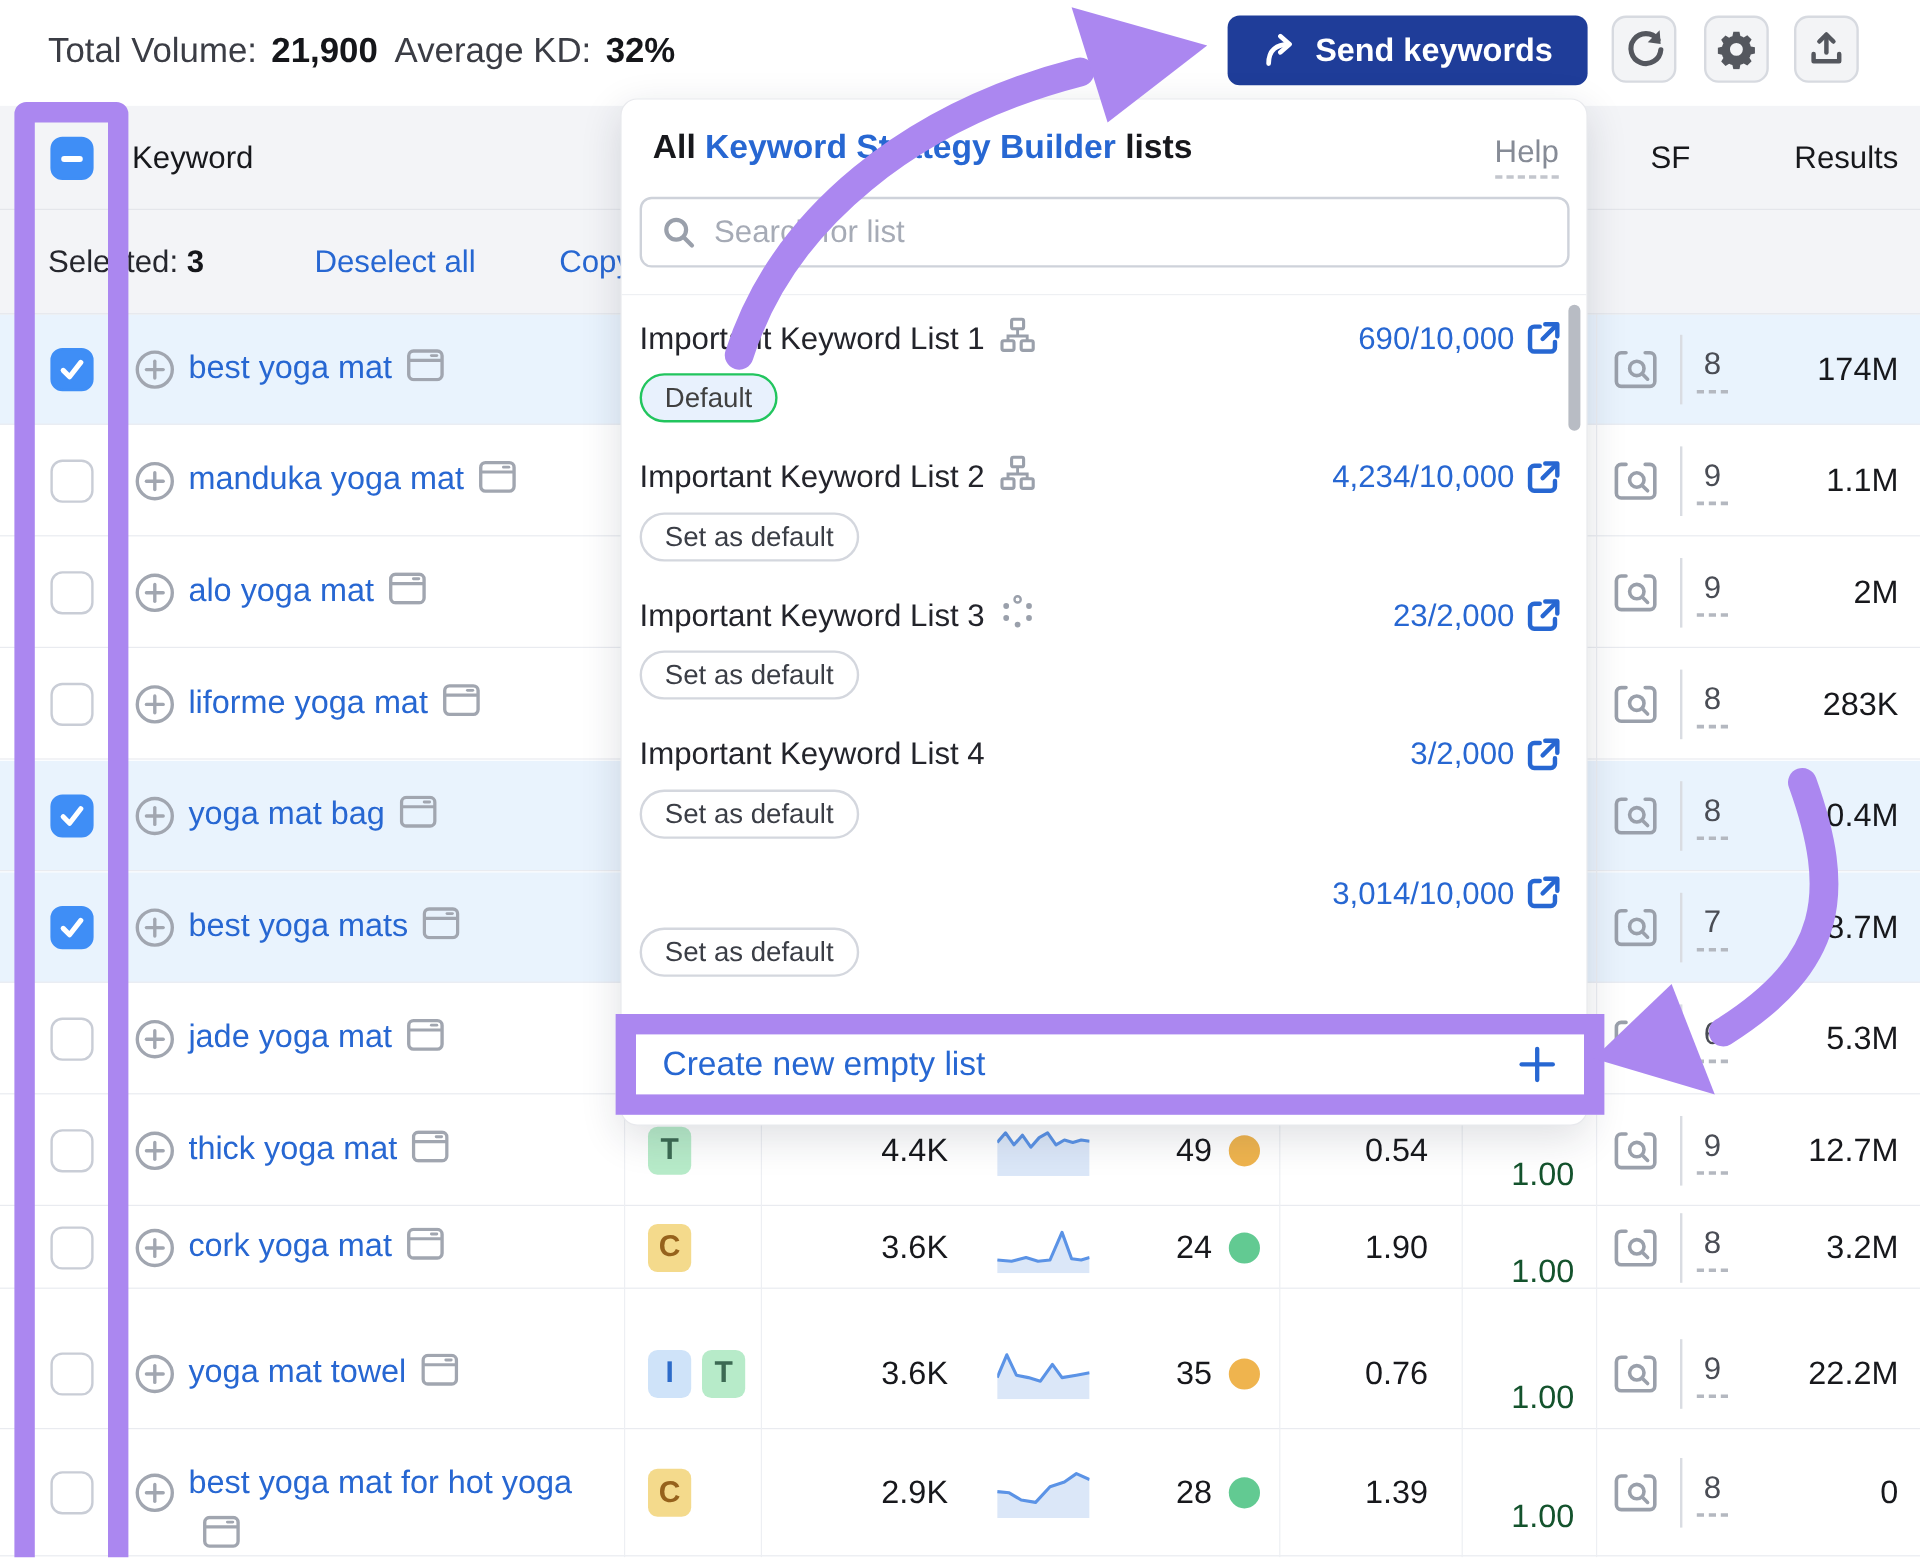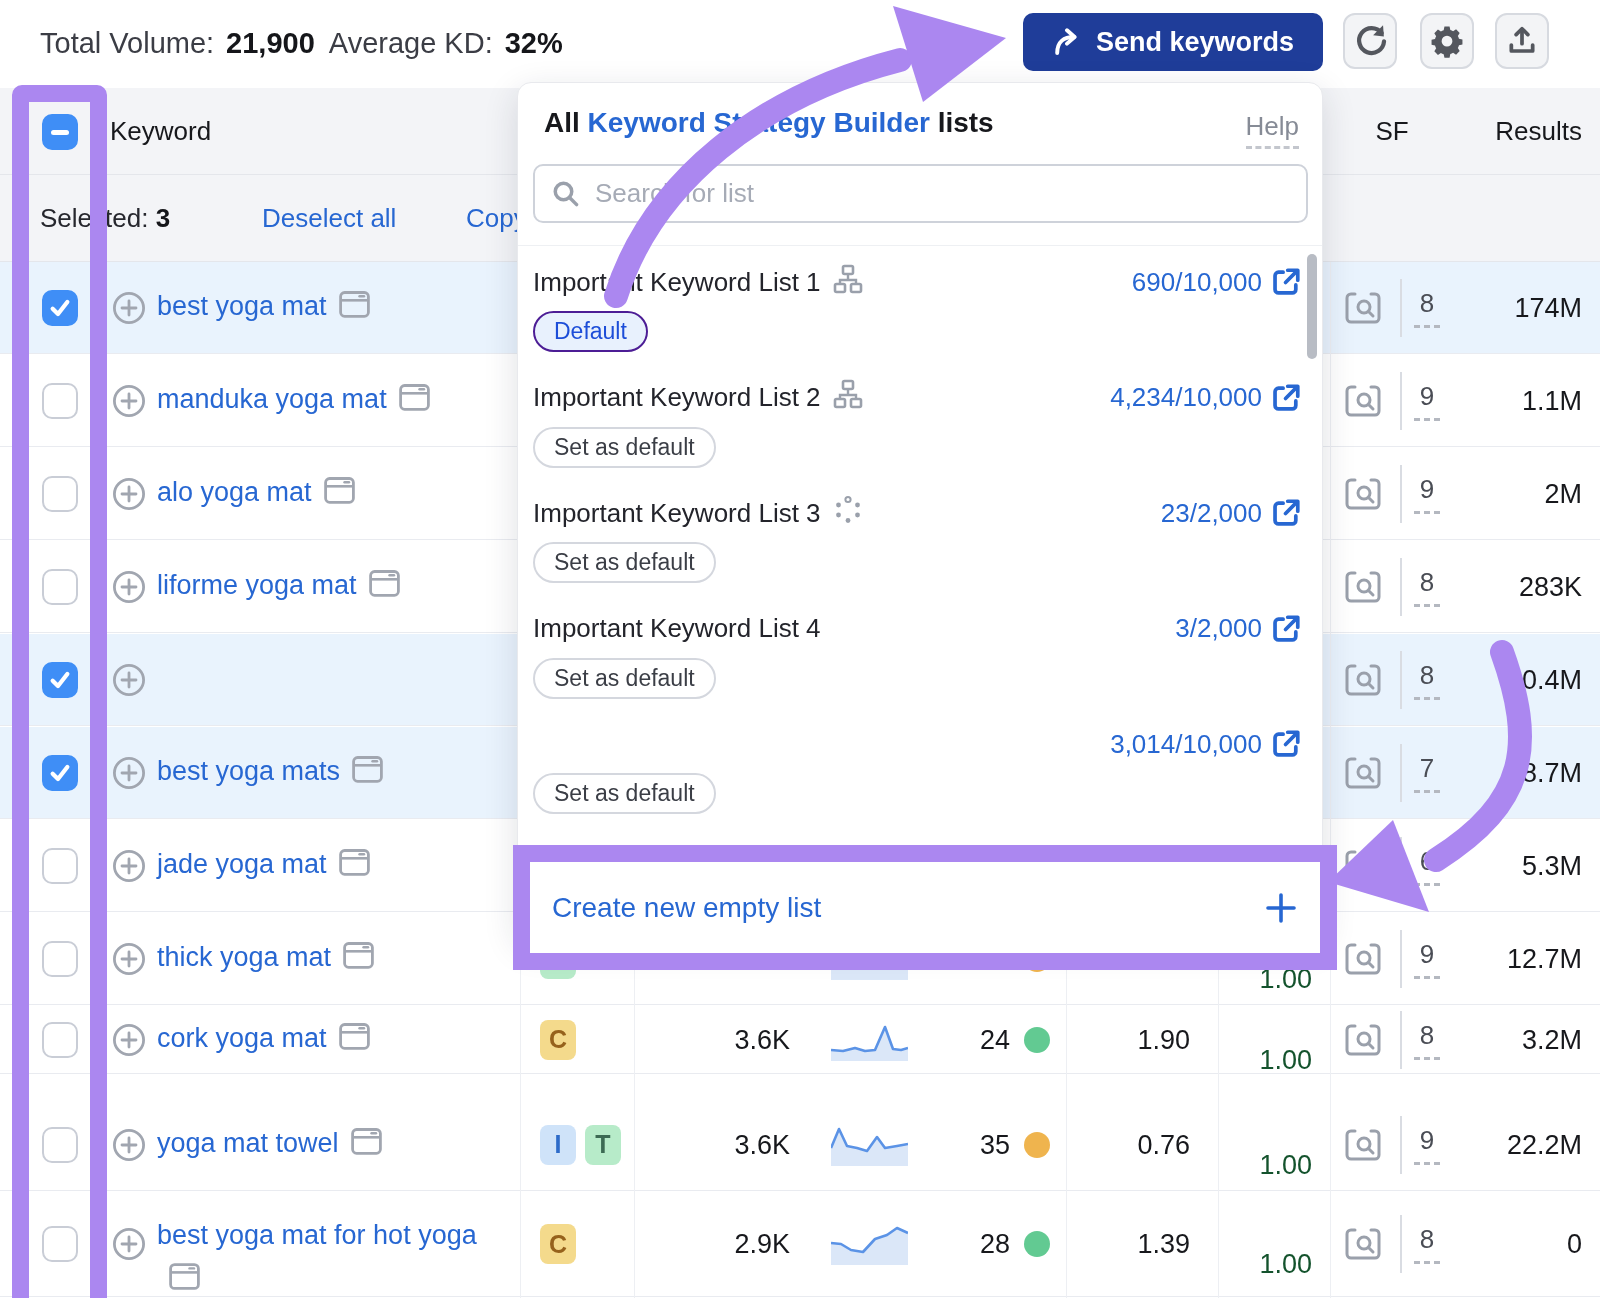--- a/index.html
+++ b/index.html
@@ -69,27 +69,27 @@
   .m-search { position:absolute; left:15px; top:81px; width:775px; height:59px; border:2px solid #ced2da; border-radius:10px;
     display:flex; align-items:center; padding:0 16px; gap:14px; background:#fff; }
   .m-search input { border:none; outline:none; font-size:26px; color:#33343a; width:100%; font-family:"Liberation Sans",sans-serif; background:transparent; }
   .m-search input::placeholder { color:#a6abb6; }
   .m-divider { position:absolute; left:0; top:162px; width:100%; border-bottom:1px solid #eef0f3; }
   .m-item { position:absolute; left:0; width:100%; height:115px; cursor:pointer; }
   .mi-name { position:absolute; left:15px; top:12px; height:38px; font-size:26px; color:#23242b; display:flex; align-items:center; gap:12px; white-space:nowrap; }
   .mi-count { position:absolute; right:60px; top:12px; height:38px; font-size:26px; color:#2767d2; display:flex; align-items:center; }
   .mi-ext { position:absolute; right:21px; top:16px; width:30px; height:30px; cursor:pointer; }
   .mi-badge { position:absolute; left:15px; top:60px; height:41px; border-radius:21px; font-size:23px; display:flex; align-items:center; padding:0 19px; cursor:pointer; }
-  .badge-default { background:#e8f1fd; border:2px solid #4c1d95; color:#1d4ed8; }
+  .badge-default { background:#e8f1fd; border:2px solid #22c55e; color:#404040; }
   .badge-plain { background:#fff; border:2px solid #d4d7de; color:#3b3e46; }
   .m-scroll { position:absolute; right:5px; top:171px; width:10px; height:105px; border-radius:5px; background:#b8bcc4; }
 
   
   .hl-left { position:absolute; left:12px; top:85px; width:95px; height:1260px; border:17px solid #ab87f0; border-radius:10px; z-index:15; pointer-events:none; }
-  .hl-create { position:absolute; left:513px; top:845px; width:824px; height:125px; border:17px solid #ab87f0; background:#fff; z-index:20;
+  .hl-create { position:absolute; left:513px; top:845px; width:824px; height:84px; border:17px solid #ab87f0; background:#fff; z-index:20;
     display:flex; align-items:center; justify-content:space-between; padding:0 22px; }
   .create-label { font-size:28px; color:#2767d2; cursor:pointer; }
   .create-plus { width:34px; height:34px; cursor:pointer; }
   .arrows { position:absolute; left:0; top:0; width:1600px; height:1298px; z-index:30; pointer-events:none; }
 </style>
 </head>
 <body>
 
 <div class="screen">
 
@@ -186,20 +186,25 @@
         <div class="cell c-check checkbox on">
           <svg width="24" height="24" viewBox="0 0 18 18">
             <path d="M3.5 9.5 L7.5 13.5 L14.5 4.5" stroke="#fff" stroke-width="3.2" fill="none" stroke-linecap="round" stroke-linejoin="round"></path>
           </svg>
         </div>
         <div class="cell c-plus"><svg width="34" height="34" viewBox="0 0 34 34">
             <circle cx="17" cy="17" r="14.6" stroke="#a1a6b0" stroke-width="2.8" fill="none"></circle>
             <line x1="17" y1="10" x2="17" y2="24" stroke="#a1a6b0" stroke-width="2.8" stroke-linecap="round"></line>
             <line x1="10" y1="17" x2="24" y2="17" stroke="#a1a6b0" stroke-width="2.8" stroke-linecap="round"></line>
           </svg></div>
+        <div class="cell c-kw"><div class="" style="display: inline;">yoga mat bag</div><div class="kw-icon" style="display: inline-block;"><svg width="31" height="27" viewBox="0 0 31 27">
+              <rect x="1.6" y="1.6" width="27.8" height="23.8" rx="4" stroke="#a1a6b0" stroke-width="2.8" fill="none"></rect>
+              <line x1="1.6" y1="9.4" x2="29.4" y2="9.4" stroke="#a1a6b0" stroke-width="2.6"></line>
+              <line x1="20.5" y1="5.4" x2="25" y2="5.4" stroke="#a1a6b0" stroke-width="2.4" stroke-linecap="round"></line>
+            </svg></div></div>
         <div class="cell c-serp"><svg width="36" height="32" viewBox="0 0 36 32">
             <path d="M10 2 H6 a4 4 0 0 0 -4 4 v20 a4 4 0 0 0 4 4 h24 a4 4 0 0 0 4 -4 V6 a4 4 0 0 0 -4 -4 h-4" stroke="#9aa0ab" stroke-width="3" fill="none" stroke-linecap="round"></path>
             <circle cx="19" cy="15" r="6" stroke="#9aa0ab" stroke-width="3" fill="none"></circle>
             <line x1="23.5" y1="19.5" x2="28" y2="24" stroke="#9aa0ab" stroke-width="3" stroke-linecap="round"></line>
           </svg></div>
         <div class="cell c-sfdiv"></div>
         <div class="cell c-sf">8<div class="sf-dash"></div></div>
         <div class="cell c-results">30.4M</div>
       </div>
       <div class="row sel" style="top: 727px; height: 92px;">

